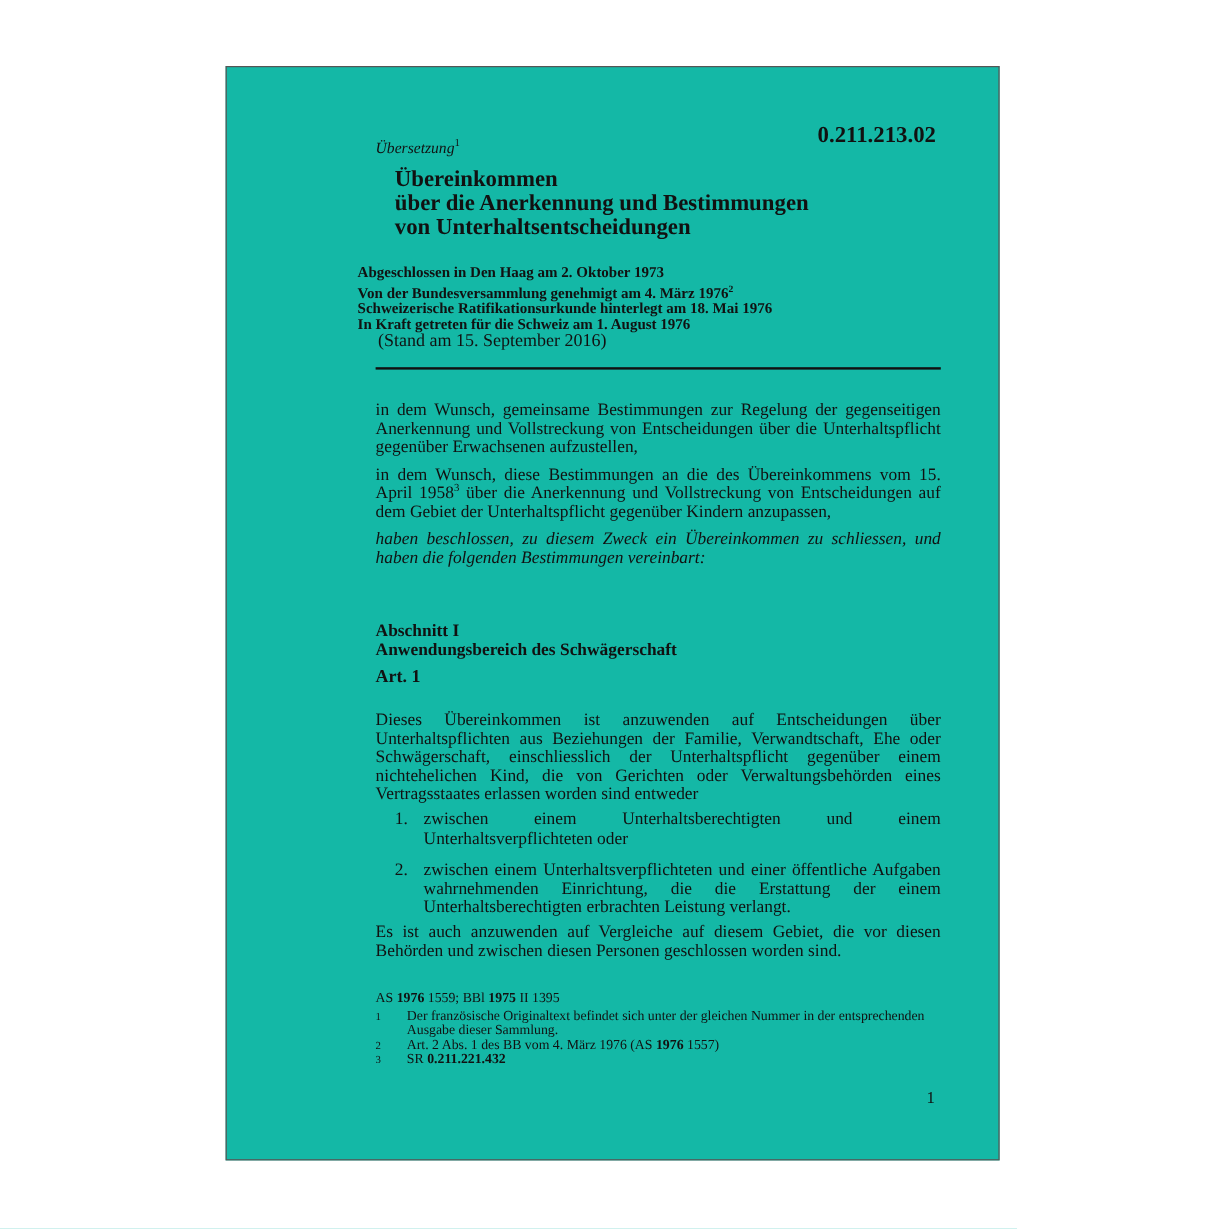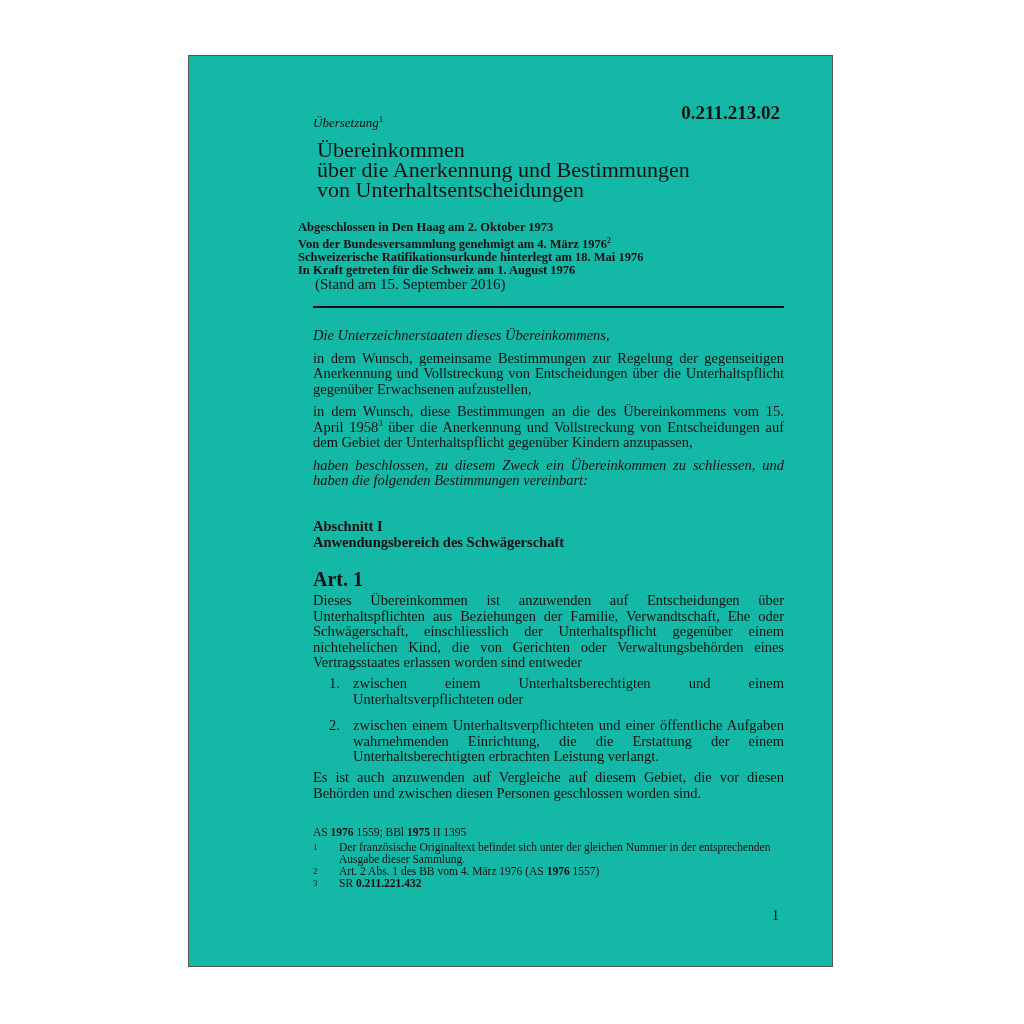--- a/index.html
+++ b/index.html
@@ -9,31 +9,31 @@
       overflow: hidden;
     }
     .page {
       position: absolute; left: 188px; top: 55px; width: 645px; height: 912px;
       border: 1.5px solid #555; box-sizing: border-box; background: #14b8a6;
     }
     .abs { position: absolute; }
     .uebersetzung { left: 124px; top: 58px; font-style: italic; font-size: 13px; }
     .uebersetzung sup { font-style: normal; font-size: 9px; }
     .srnum { right: 52px; top: 46px; font-weight: bold; font-size: 19px; }
-    .title { left: 128px; top: 84px; font-weight: normal; font-size: 22px; line-height: 20px; }
+    .title { left: 140px; top: 84px; font-weight: bold; font-size: 19px; line-height: 20px; }
     .meta { left: 109px; top: 165px; font-size: 12.5px; line-height: 13px; font-weight: bold; }
     .meta sup { font-size: 8px; }
     .stand { left: 126px; top: 220px; font-size: 15px; }
     .rule { left: 124px; top: 250px; width: 471px; height: 0; border-top: 2px solid #111; }
     .body { left: 124px; width: 471px; font-size: 14.5px; line-height: 15.5px; text-align: justify; }
     .body p { margin: 0; }
     .it { font-style: italic; }
     .sup { font-size: 9px; vertical-align: super; line-height: 0; }
     .h-section { left: 124px; top: 462px; font-weight: bold; font-size: 14.5px; line-height: 16px; }
-    .h-art { left: 124px; top: 512px; font-weight: bold; font-size: 20px; }
+    .h-art { left: 124px; top: 500px; font-weight: bold; font-size: 15px; }
     .list-item { position: absolute; left: 124px; width: 471px; font-size: 14.5px; line-height: 15.5px; }
     .list-item .num { position: absolute; left: 16px; top: 0; }
     .list-item .txt { margin-left: 40px; text-align: justify; display: block; }
     .footnotes { left: 124px; top: 770px; width: 471px; font-size: 11.5px; line-height: 12px; }
     .fn-row { display: flex; }
     .fn-mark { width: 26px; font-size: 9px; flex: none; }
     .fn-text { flex: 1; }
     .b { font-weight: bold; text-align: right; }
     .pageno { right: 53px; top: 852px; font-size: 14px; }
   </style>
@@ -59,21 +59,20 @@
     <div><span>Von der Bundesversammlung genehmigt am 4. März 1976</span><sup>2</sup></div>
     <div>Schweizerische Ratifikationsurkunde hinterlegt am 18. Mai 1976</div>
     <div>In Kraft getreten für die Schweiz am 1. August 1976</div>
   </div>
 
   <div class="abs stand">(Stand am 15. September 2016)</div>
 
   <div class="abs rule"></div>
 
   <div class="abs body" style="top:272px;">
-    <p class="it">Die Unterzeichnerstaaten dieses Übereinkommens,</p>
     <p style="margin-top:7px;">in dem Wunsch, gemeinsame Bestimmungen zur Regelung der gegenseitigen Anerkennung und Vollstreckung von Entscheidungen über die Unterhaltspflicht gegenüber Erwachsenen aufzustellen,</p>
     <p style="margin-top:7px;"><span>in dem Wunsch, diese Bestimmungen an die des Übereinkommens vom 15. April 1958</span><span class="sup">3</span><span> über die Anerkennung und Vollstreckung von Entscheidungen auf dem Gebiet der Unterhaltspflicht gegenüber Kindern anzupassen,</span></p>
     <p class="it" style="margin-top:7px;">haben beschlossen, zu diesem Zweck ein Übereinkommen zu schliessen, und haben die folgenden Bestimmungen vereinbart:</p>
   </div>
 
   <div class="abs h-section">
     <div>Abschnitt I</div>
     <div>Anwendungsbereich des Schwägerschaft</div>
   </div>
 

